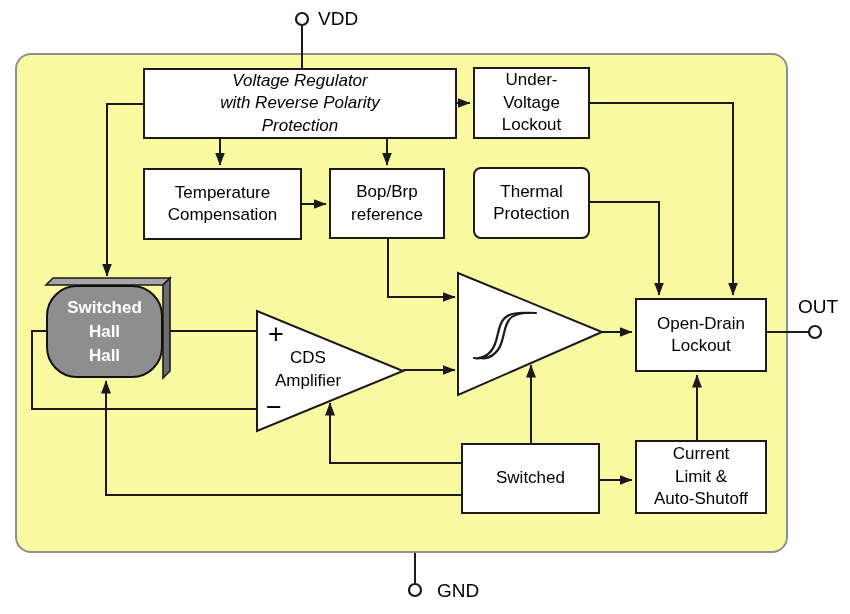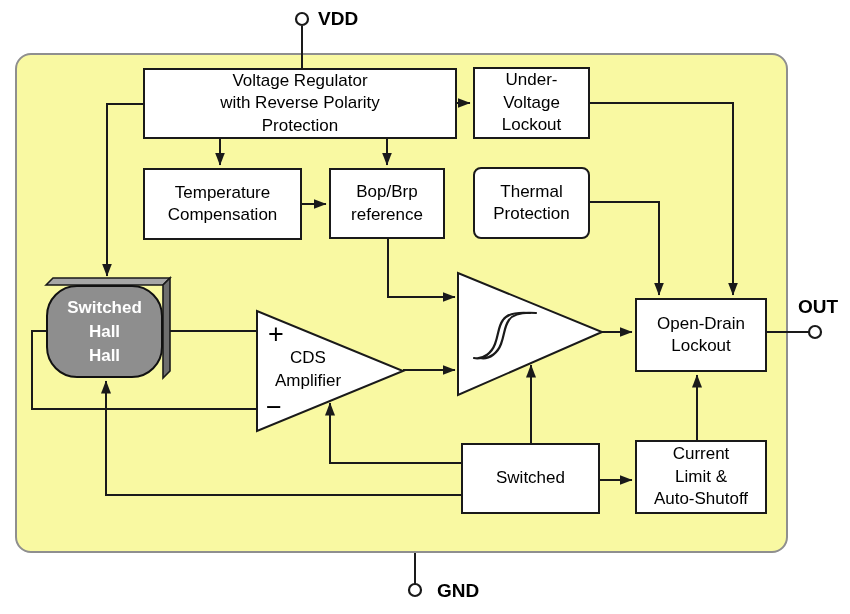--- a/index.html
+++ b/index.html
@@ -20,21 +20,21 @@
   .tri{fill:var(--block_fill);stroke:var(--wire);stroke-width:2;}
   .hyst{stroke:var(--wire);stroke-width:2.2;fill:none;stroke-linecap:round;}
   .hall-face-top{fill:var(--hall_top);stroke:var(--wire);stroke-width:1.6;}
   .hall-face-side{fill:var(--hall_side);stroke:var(--wire);stroke-width:1.6;}
   .blk{position:absolute;z-index:3;background:var(--block_fill);
        border:2px solid var(--wire);box-sizing:border-box;
        display:flex;flex-direction:column;align-items:center;justify-content:center;
        font-size:17px;line-height:22.5px;color:var(--text);text-align:center;}
   .hall{background:var(--hall_front);border:2px solid #111;color:var(--hall_text);
         font-weight:bold;line-height:24px;}
-  .pin-label{position:absolute;z-index:3;font-weight:bold;font-size:19px;color:var(--text);}
+  .pin-label{position:absolute;z-index:3;font-weight:normal;font-size:19px;color:var(--text);}
   .float-label{position:absolute;z-index:3;font-size:17px;line-height:23px;
                text-align:center;color:var(--text);}
   .sign{position:absolute;z-index:3;width:30px;height:30px;display:flex;
         align-items:center;justify-content:center;font-size:27px;color:var(--text);}
 </style>
 </head>
 <body>
 
 <div class="stage">
 
@@ -85,21 +85,21 @@
 
     <circle class="pin-circle" cx="302" cy="19" r="6"></circle>
     <circle class="pin-circle" cx="415" cy="590" r="6"></circle>
     <circle class="pin-circle" cx="815" cy="332" r="6"></circle>
   </svg>
 
   <div class="pin-label" style="left:318px;top:8px;">VDD</div>
   <div class="pin-label" style="left:437px;top:580px;">GND</div>
   <div class="pin-label" style="left:798px;top:296px;">OUT</div>
 
-  <div class="blk" style="left:143px;top:68px;width:314px;height:71px;">
+  <div class="blk" style="left:143px;top:68px;width:314px;height:71px;font-style:italic;">
     <div>Voltage Regulator</div>
     <div>with Reverse Polarity</div>
     <div>Protection</div>
   </div>
 
   <div class="blk" style="left:473px;top:67px;width:117px;height:72px;">
     <div>Under-</div>
     <div>Voltage</div>
     <div>Lockout</div>
   </div>

